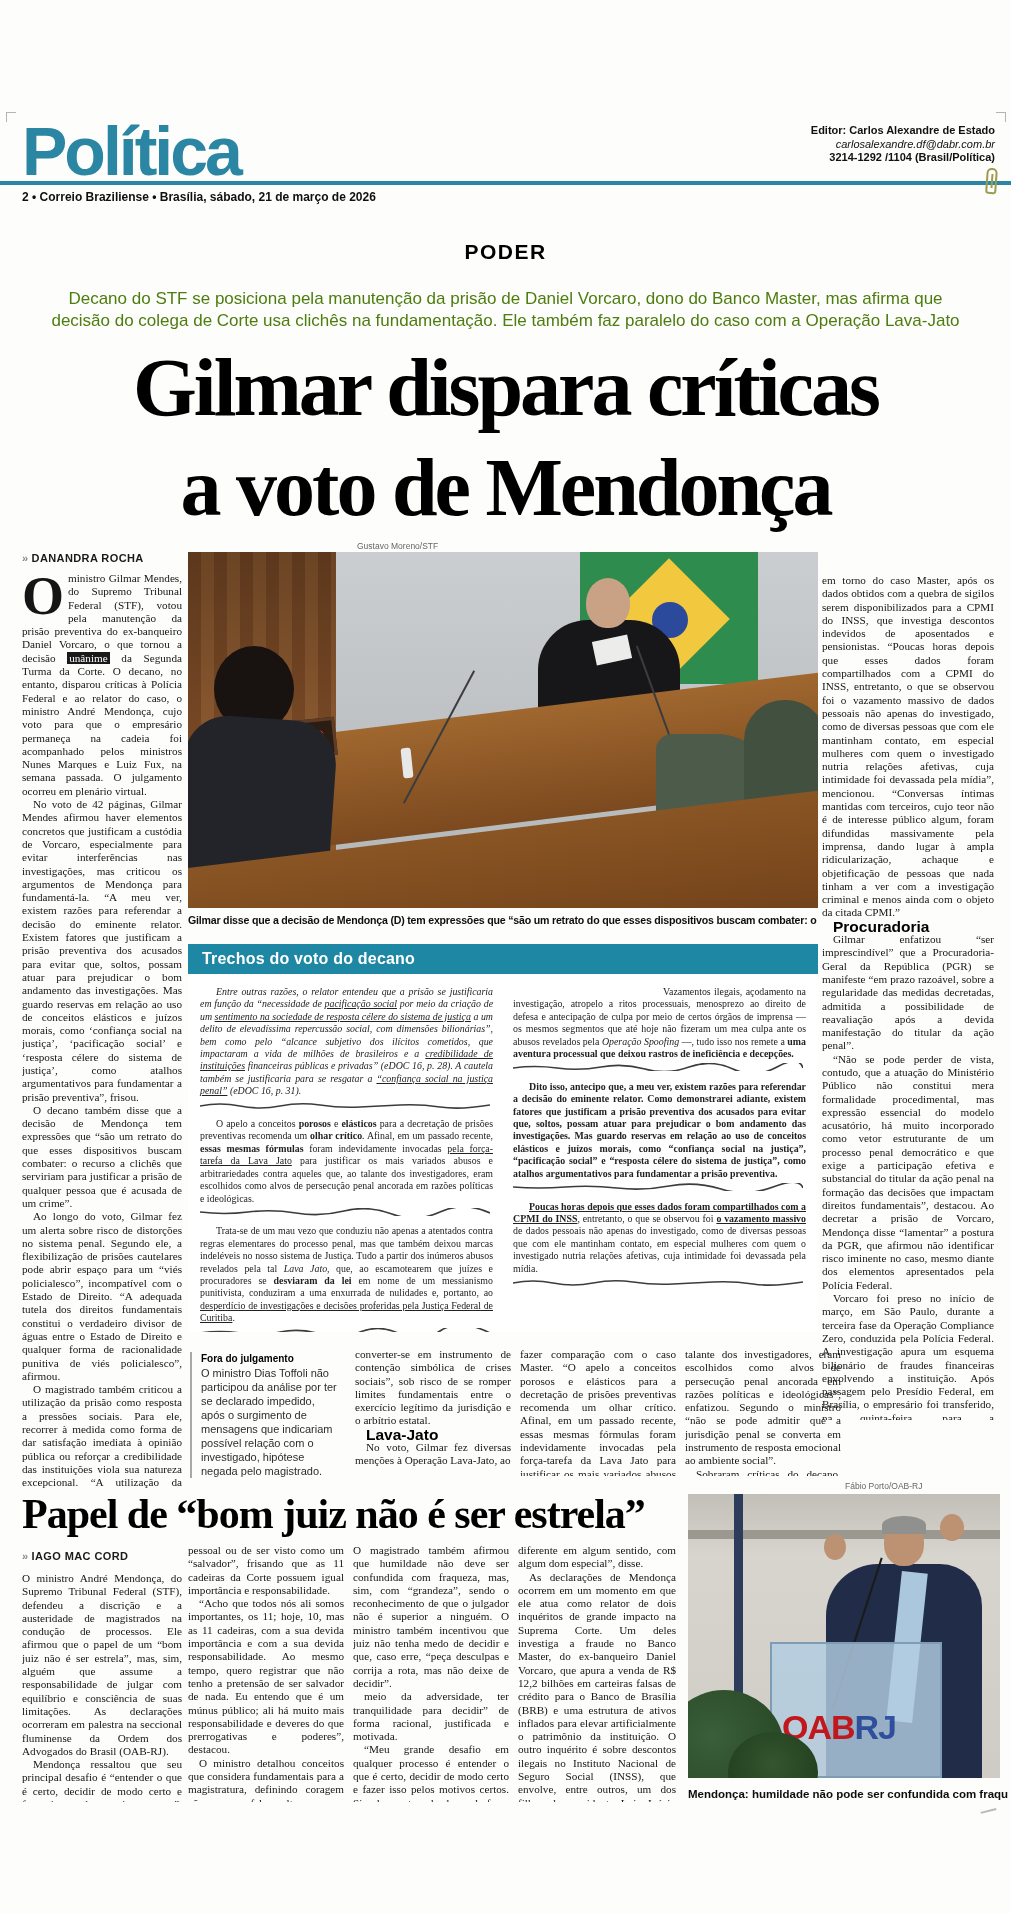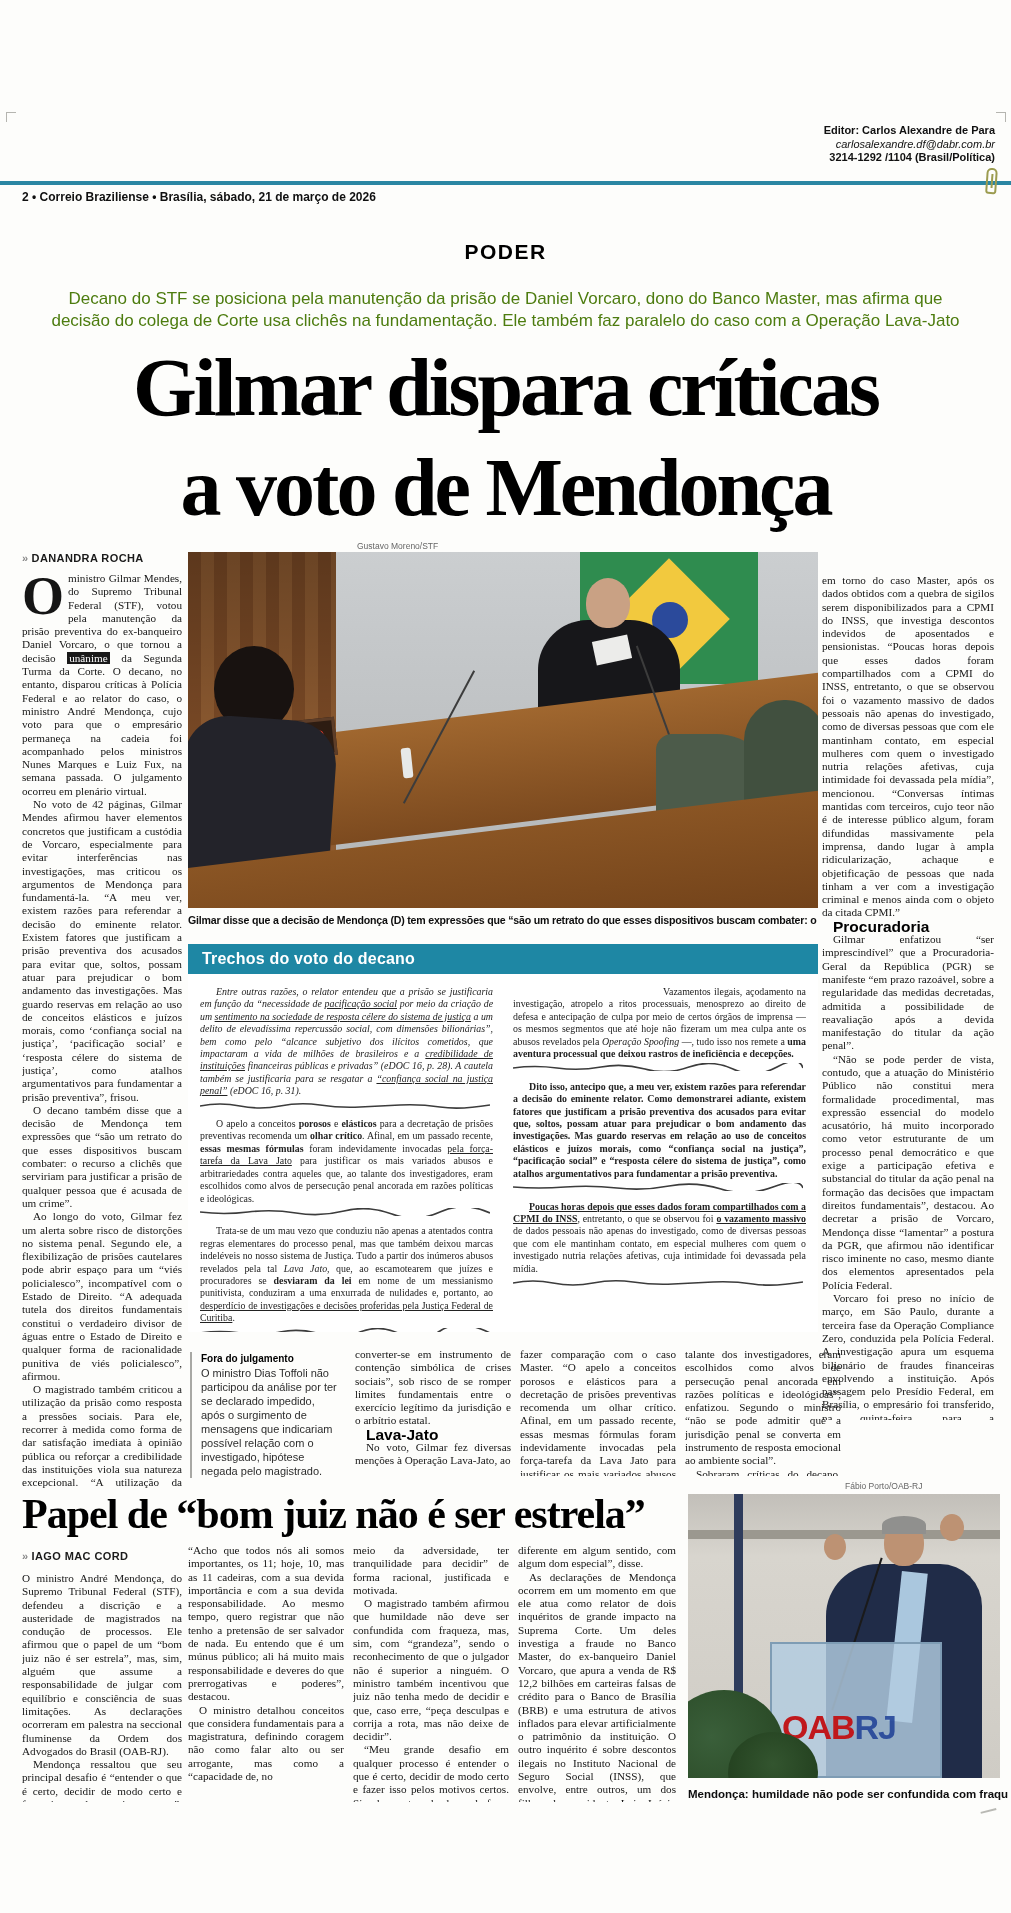--- a/index.html
+++ b/index.html
@@ -138,22 +138,23 @@
   .stray-mark{position:absolute;left:980px;top:1806px;width:16px;height:6px;border-bottom:2px solid #b9b9b4;transform:rotate(-14deg);}
 </style>
 </head>
 <body>
 
 <div id="page" data-name="newspaper-page">
 
   <div class="crop-mark" style="left:6px;top:112px;" data-name="crop-mark-left"></div>
   <div class="crop-mark" style="left:996px;top:112px;transform:scaleX(-1);" data-name="crop-mark-right"></div>
 
+  <div class="section-title" data-name="section-title">Política</div>
   <div class="editor-block" data-name="editor-block">
-    <div class="b" data-name="editor-name">Editor: Carlos Alexandre de Para</div>
+    <div class="b" data-name="editor-name">Editor: Carlos Alexandre de Estado</div>
     <div class="i" data-name="editor-email">carlosalexandre.df@dabr.com.br</div>
     <div class="b" data-name="editor-phone">3214-1292 /1104 (Brasil/Política)</div>
   </div>
   <div class="teal-rule" data-name="masthead-rule"></div>
   <div class="paperclip" data-name="paperclip-icon"></div>
   <div class="dateline" data-name="dateline">2 • Correio Braziliense • Brasília, sábado, 21 de março de 2026</div>
 
   <div class="kicker" data-name="kicker">PODER</div>
   <div class="deck" data-name="deck">Decano do STF se posiciona pela manutenção da prisão de Daniel Vorcaro, dono do Banco Master, mas afirma que decisão do colega de Corte usa clichês na fundamentação. Ele também faz paralelo do caso com a Operação Lava-Jato</div>
   <div class="headline1" data-name="main-headline">
@@ -256,26 +257,27 @@
   </div>
 
   <div class="headline2" data-name="secondary-headline">Papel de “bom juiz não é ser estrela”</div>
   <div class="byline byline2" data-name="byline-bottom"><span class="chev" data-name="byline-chevron-icon">»</span><span data-name="byline-author">IAGO MAC CORD</span></div>
 
   <div class="bodycol bcol1" data-name="bottom-column-1">
     <p data-name="paragraph">O ministro André Mendonça, do Supremo Tribunal Federal (STF), defendeu a discrição e a austeridade de magistrados na condução de processos. Ele afirmou que o papel de um “bom juiz não é ser estrela”, mas, sim, alguém que assume a responsabilidade de julgar com equilíbrio e consciência de suas limitações. As declarações ocorreram em palestra na seccional fluminense da Ordem dos Advogados do Brasil (OAB-RJ).</p>
     <p data-name="paragraph">Mendonça ressaltou que seu principal desafio é “entender o que é certo, decidir de modo certo e fazer isso pelos motivos certos”. Ele rejeitou pretensão de protagonismo</p>
   </div>
   <div class="bodycol bcol bcol2" data-name="bottom-column-2">
+    <p data-name="paragraph">pessoal ou de ser visto como um “salvador”, frisando que as 11 cadeiras da Corte possuem igual importância e responsabilidade.</p>
     <p data-name="paragraph">“Acho que todos nós ali somos importantes, os 11; hoje, 10, mas as 11 cadeiras, com a sua devida importância e com a sua devida responsabilidade. Ao mesmo tempo, quero registrar que não tenho a pretensão de ser salvador de nada. Eu entendo que é um múnus público; ali há muito mais responsabilidade e deveres do que prerrogativas e poderes”, destacou.</p>
     <p data-name="paragraph">O ministro detalhou conceitos que considera fundamentais para a magistratura, definindo coragem não como falar alto ou ser arrogante, mas como a “capacidade de, no</p>
   </div>
   <div class="bodycol bcol bcol3" data-name="bottom-column-3">
+    <p data-name="paragraph">O magistrado também afirmou que humildade não deve ser confundida com fraqueza, mas, sim, com “grandeza”, sendo o reconhecimento de que o julgador não é superior a ninguém. O ministro também incentivou que juiz não tenha medo de decidir e que, caso erre, “peça desculpas e corrija a rota, mas não deixe de decidir”.</p>
     <p data-name="paragraph">meio da adversidade, ter tranquilidade para decidir” de forma racional, justificada e motivada.</p>
-    <p data-name="paragraph">O magistrado também afirmou que humildade não deve ser confundida com fraqueza, mas, sim, com “grandeza”, sendo o reconhecimento de que o julgador não é superior a ninguém. O ministro também incentivou que juiz não tenha medo de decidir e que, caso erre, “peça desculpas e corrija a rota, mas não deixe de decidir”.</p>
     <p data-name="paragraph">“Meu grande desafio em qualquer processo é entender o que é certo, decidir de modo certo e fazer isso pelos motivos certos. Simplesmente pelo dever de fazer o certo. Por isso, não tenho a pretensão de ser uma esperança, ou alguém</p>
   </div>
   <div class="bodycol bcol bcol4" data-name="bottom-column-4">
     <p data-name="paragraph">diferente em algum sentido, com algum dom especial”, disse.</p>
     <p data-name="paragraph">As declarações de Mendonça ocorrem em um momento em que ele atua como relator de dois inquéritos de grande impacto na Suprema Corte. Um deles investiga a fraude no Banco Master, do ex-banqueiro Daniel Vorcaro, que apura a venda de R$ 12,2 bilhões em carteiras falsas de crédito para o Banco de Brasília (BRB) e uma estrutura de ativos inflados para elevar artificialmente o patrimônio da instituição. O outro inquérito é sobre descontos ilegais no Instituto Nacional de Seguro Social (INSS), que envolve, entre outros, um dos filhos do presidente Luiz Inácio Lula da Silva.</p>
   </div>
 
   <div class="credit credit2" data-name="bottom-photo-credit">Fábio Porto/OAB-RJ</div>
   <div class="photo2" data-name="bottom-photo">
     <div class="p2-beam" data-name="wall-beam"></div>

